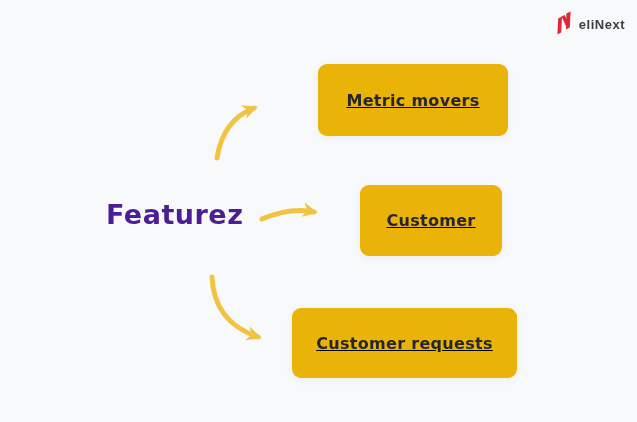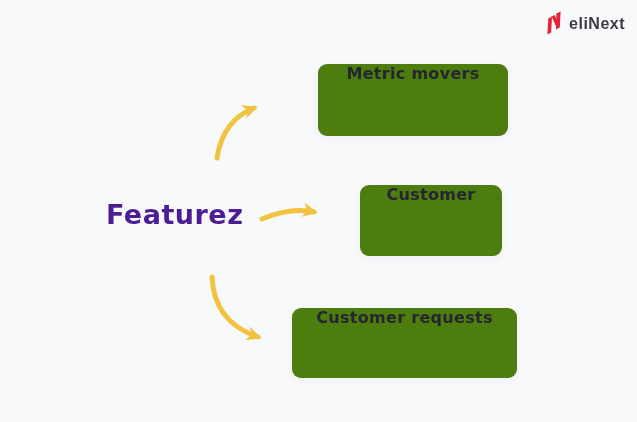--- a/index.html
+++ b/index.html
@@ -18,46 +18,48 @@
   .logo {
     position: absolute;
     top: 11px;
     right: 12px;
     display: flex;
     align-items: center;
     gap: 6px;
   }
   .logo-mark { width: 18px; height: 26px; display: block; }
   .logo-text {
-    font-size: 16px;
+    font-size: 13px;
     font-weight: 600;
     letter-spacing: 0.5px;
     color: #3c3c46;
   }
 
   
   .root-label {
     position: absolute;
     left: 106px;
     top: 199px;
     font-family: "DejaVu Sans", sans-serif;
     font-size: 27px;
     font-weight: 800;
     letter-spacing: 0.5px;
     color: #4c1d95;
   }
 
   
   .node {
     position: absolute;
-    background: #4d7c0f;
+    background: #eab308;
     border-radius: 9px;
     box-shadow: 0 2px 8px rgba(30, 40, 60, 0.05);
     display: flex;
+    align-items: center;
     justify-content: center;
+    text-decoration: underline;
   }
   .node-label {
     font-family: "DejaVu Sans", sans-serif;
     font-size: 16px;
     font-weight: 700;
     letter-spacing: 0.3px;
     color: #26262e;
   }
   .node-metric-movers   { left: 318px; top: 64px;  width: 190px; height: 72px; }
   .node-delights        { left: 360px; top: 185px; width: 142px; height: 71px; }

